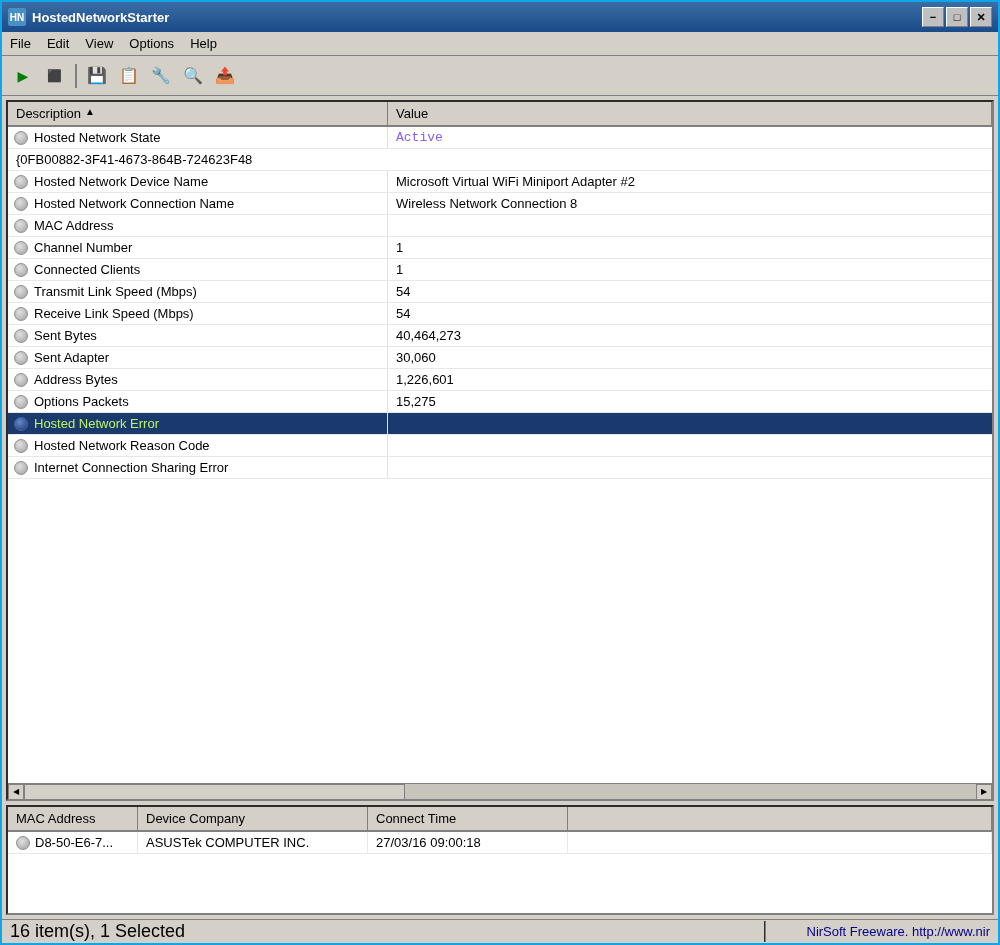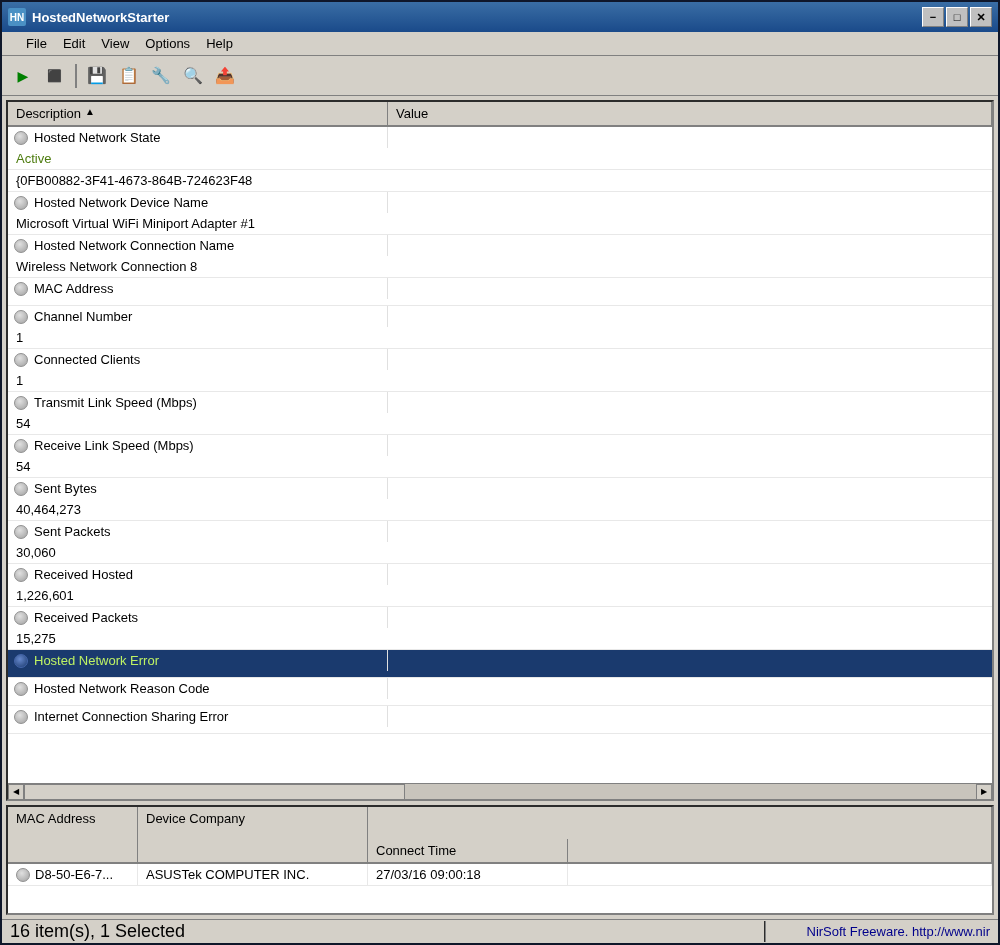--- a/index.html
+++ b/index.html
@@ -9,21 +9,21 @@
       font-family: 'Segoe UI', Tahoma, Arial, sans-serif;
       font-size: 13px;
       background: #d4d0c8;
       overflow: hidden;
     }
 
     
     .window {
       width: 1000px;
       height: 945px;
-      border: 2px solid #0f172a;
+      border: 2px solid #0ea5e9;
       display: flex;
       flex-direction: column;
       background: #d4d0c8;
     }
 
     .title-bar {
       background: linear-gradient(to bottom, #3a6ea5, #1a4a8a);
       color: white;
       height: 30px;
       display: flex;
@@ -74,21 +74,21 @@
       color: #000;
     }
     .tb-btn.close-btn { background: #c0c0c0; }
 
     
     .menu-bar {
       background: #d4d0c8;
       height: 24px;
       display: flex;
       align-items: center;
-      padding: 0 16px;
+      padding: 0 0;
       border-bottom: 1px solid #808080;
       flex-shrink: 0;
     }
 
     .menu-item {
       padding: 2px 8px;
       cursor: pointer;
       font-size: 13px;
       color: #000;
     }
@@ -172,21 +172,20 @@
 
     .table-body {
       overflow-y: auto;
       flex: 1;
     }
 
     .table-row {
       display: flex;
       border-bottom: 1px solid #e8e8e8;
       min-height: 22px;
-      flex-direction: column;
     }
 
     .table-row.selected {
       background: #1a3a6e;
       color: #bef264;
     }
 
     .table-row.selected .cell-value { color: white; }
 
     .cell-desc {
@@ -204,21 +203,21 @@
     .cell-value {
       flex: 1;
       padding: 3px 8px;
       font-size: 13px;
       white-space: nowrap;
       overflow: hidden;
       display: flex;
       align-items: center;
     }
 
-    .cell-value.active-value { color: #4d7c0f; font-weight: normal; }
+    .cell-value.active-value { color: #8b5cf6; font-weight: normal; font-family: Liberation Mono, monospace; }
 
     .row-icon {
       width: 14px;
       height: 14px;
       border-radius: 50%;
       background: radial-gradient(circle at 40% 35%, #e0e0e0, #a0a0a0);
       flex-shrink: 0;
       display: inline-block;
       border: 1px solid #909090;
     }
@@ -288,21 +287,21 @@
     .lower-header-cell {
       padding: 4px 8px;
       font-size: 13px;
       border-right: 1px solid #808080;
       cursor: pointer;
       user-select: none;
     }
 
     .col-mac { width: 130px; }
     .col-company { width: 230px; }
-    .col-time { width: 200px; margin-top: 32px; }
+    .col-time { width: 200px; }
     .col-extra { flex: 1; }
 
     .lower-table-body { overflow-y: auto; flex: 1; }
 
     .lower-row {
       display: flex;
       border-bottom: 1px solid #e8e8e8;
       min-height: 22px;
     }
 
@@ -419,21 +418,21 @@
     <div class="cell-value active-value">Active</div>
   </div>
           <div class="table-row">
     <div class="cell-value ">{0FB00882-3F41-4673-864B-724623F48</div>
   </div>
           <div class="table-row">
     <div class="cell-desc">
       <span class="row-icon"></span>
       <span>Hosted Network Device Name</span>
     </div>
-    <div class="cell-value ">Microsoft Virtual WiFi Miniport Adapter #1</div>
+    <div class="cell-value ">Microsoft Virtual WiFi Miniport Adapter #2</div>
   </div>
           <div class="table-row">
     <div class="cell-desc">
       <span class="row-icon"></span>
       <span>Hosted Network Connection Name</span>
     </div>
     <div class="cell-value ">Wireless Network Connection 8</div>
   </div>
           <div class="table-row">
     <div class="cell-desc">
@@ -473,35 +472,35 @@
           <div class="table-row">
     <div class="cell-desc">
       <span class="row-icon"></span>
       <span>Sent Bytes</span>
     </div>
     <div class="cell-value ">40,464,273</div>
   </div>
           <div class="table-row">
     <div class="cell-desc">
       <span class="row-icon"></span>
-      <span>Sent Packets</span>
+      <span>Sent Adapter</span>
     </div>
     <div class="cell-value ">30,060</div>
   </div>
           <div class="table-row">
     <div class="cell-desc">
       <span class="row-icon"></span>
-      <span>Received Hosted</span>
+      <span>Address Bytes</span>
     </div>
     <div class="cell-value ">1,226,601</div>
   </div>
           <div class="table-row">
     <div class="cell-desc">
       <span class="row-icon"></span>
-      <span>Received Packets</span>
+      <span>Options Packets</span>
     </div>
     <div class="cell-value ">15,275</div>
   </div>
           <div class="table-row selected">
     <div class="cell-desc">
       <span class="row-icon selected-icon"></span>
       <span>Hosted Network Error</span>
     </div>
     <div class="cell-value"></div>
   </div>

